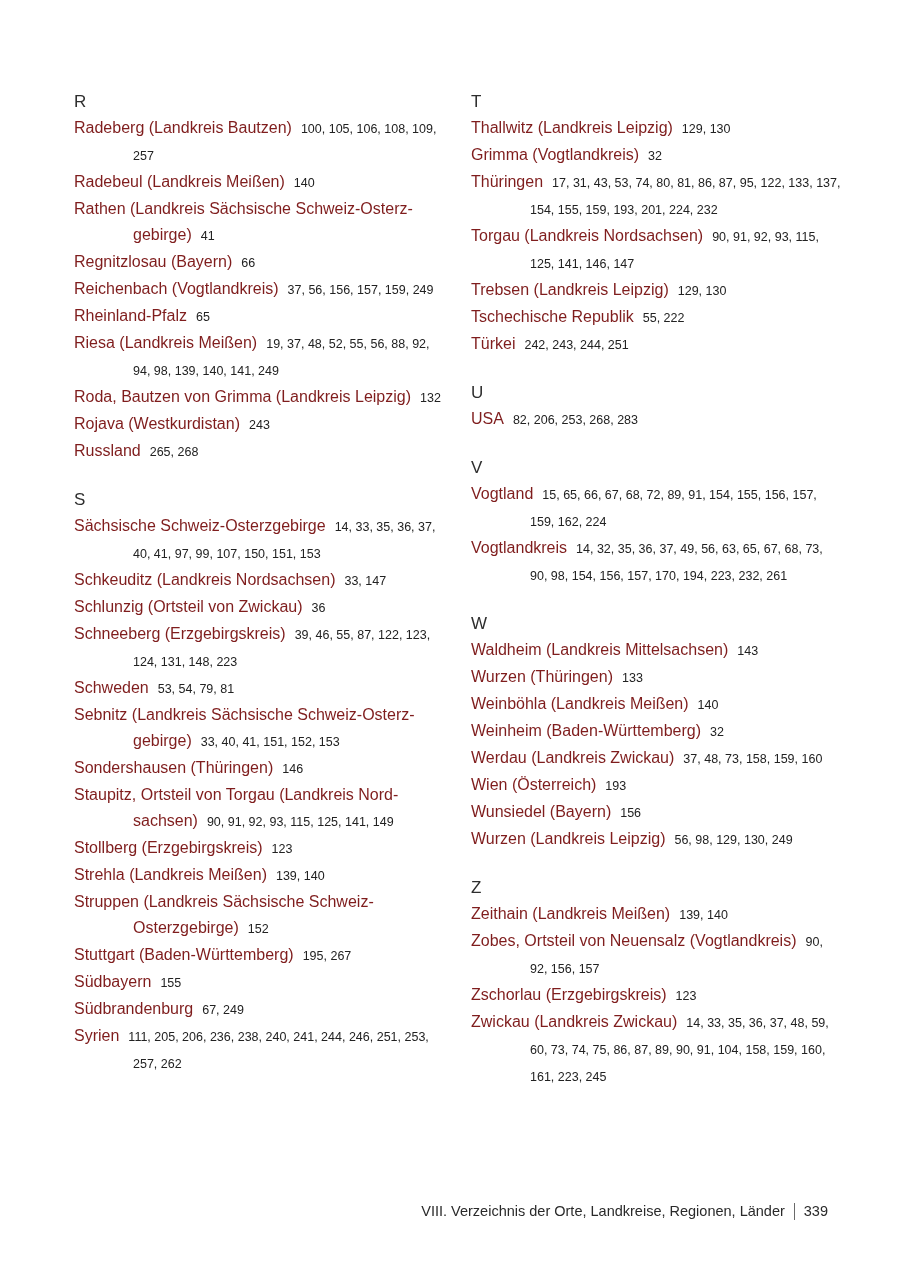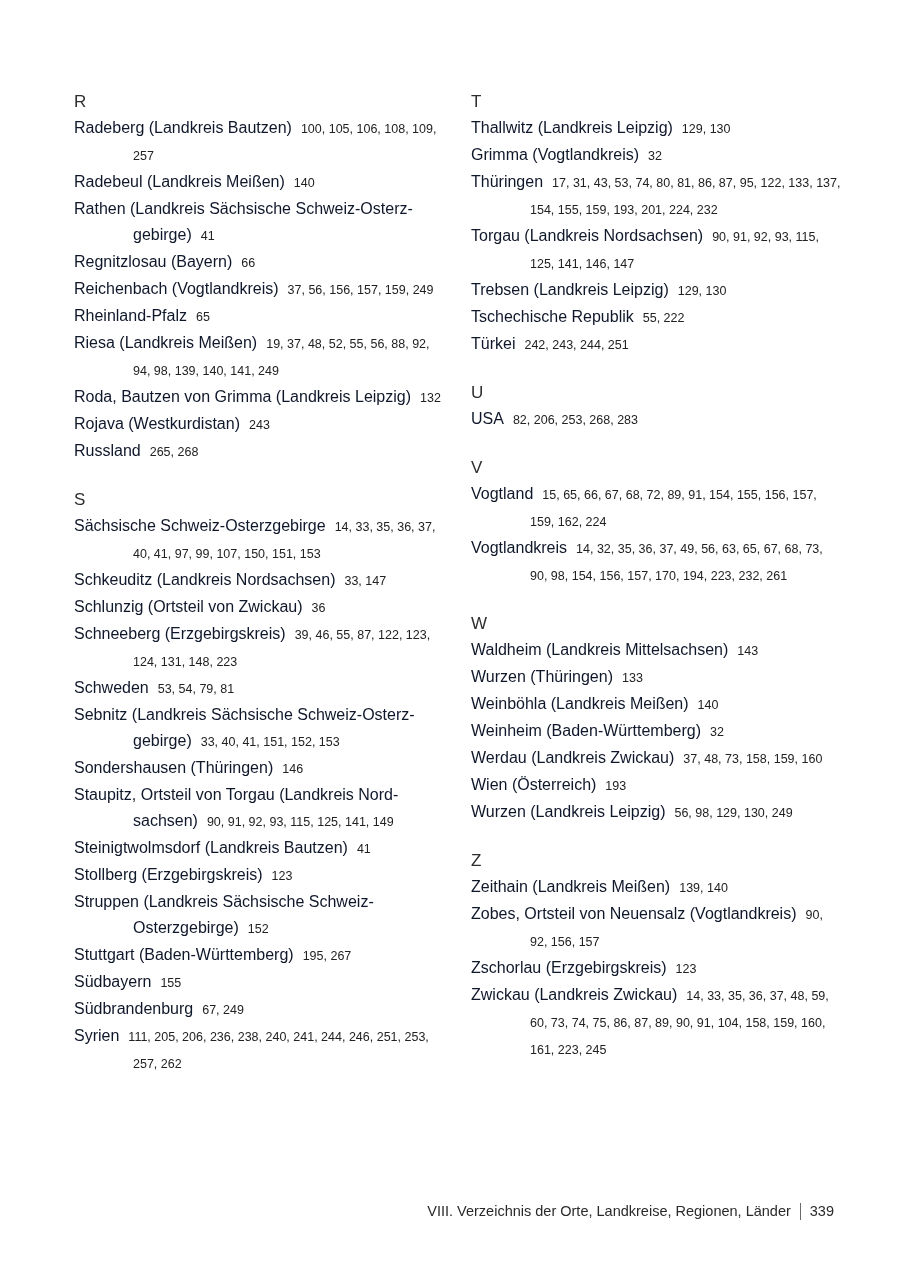--- a/index.html
+++ b/index.html
@@ -43,32 +43,32 @@
   .entry {
     font-size: 16px;
     line-height: 26px;
     padding-left: 59px;
     text-indent: -59px;
     hyphens: manual;
     -webkit-hyphens: manual;
   }
   .term {
     font-size: 16px;
-    color: #0f172a;
+    color: #7f1d1d;
   }
   .pages {
     font-size: 12.5px;
     color: #222222;
     margin-left: 9px;
     white-space: normal;
   }
   .footer {
     position: absolute;
     top: 1200px;
-    right: 66px;
+    right: 72px;
     font-size: 14.5px;
     line-height: 22px;
     color: #2a2a2a;
     display: flex;
     align-items: center;
   }
   .footer .divider {
     display: inline-block;
     width: 1px;
     height: 17px;
@@ -98,22 +98,22 @@
         <section class="index-section">
           <div class="letter">S</div>
           <div class="entry"><span class="term">Sächsische Schweiz-Osterzgebirge</span><span class="pages">14, 33, 35, 36, 37, 40, 41, 97, 99, 107, 150, 151, 153</span></div>
           <div class="entry"><span class="term">Schkeuditz (Landkreis Nordsachsen)</span><span class="pages">33, 147</span></div>
           <div class="entry"><span class="term">Schlunzig (Ortsteil von Zwickau)</span><span class="pages">36</span></div>
           <div class="entry"><span class="term">Schneeberg (Erzgebirgskreis)</span><span class="pages">39, 46, 55, 87, 122, 123, 124, 131, 148, 223</span></div>
           <div class="entry"><span class="term">Schweden</span><span class="pages">53, 54, 79, 81</span></div>
           <div class="entry"><span class="term">Sebnitz (Landkreis Sächsische Schweiz-Osterz­gebirge)</span><span class="pages">33, 40, 41, 151, 152, 153</span></div>
           <div class="entry"><span class="term">Sondershausen (Thüringen)</span><span class="pages">146</span></div>
           <div class="entry"><span class="term">Staupitz, Ortsteil von Torgau (Landkreis Nord­sachsen)</span><span class="pages">90, 91, 92, 93, 115, 125, 141, 149</span></div>
-          <div class="entry"><span class="term">Steinigtwolmsdorf (Landkreis Bautzen)</span><span class="pages">41</span></div>
           <div class="entry"><span class="term">Stollberg (Erzgebirgskreis)</span><span class="pages">123</span></div>
+          <div class="entry"><span class="term">Strehla (Landkreis Meißen)</span><span class="pages">139, 140</span></div>
           <div class="entry"><span class="term">Struppen (Landkreis Sächsische Schweiz-Osterzgebirge)</span><span class="pages">152</span></div>
           <div class="entry"><span class="term">Stuttgart (Baden-Württemberg)</span><span class="pages">195, 267</span></div>
           <div class="entry"><span class="term">Südbayern</span><span class="pages">155</span></div>
           <div class="entry"><span class="term">Südbrandenburg</span><span class="pages">67, 249</span></div>
           <div class="entry"><span class="term">Syrien</span><span class="pages">111, 205, 206, 236, 238, 240, 241, 244, 246, 251, 253, 257, 262</span></div>
         </section>
       </div>
     <div class="column">
         <section class="index-section">
           <div class="letter">T</div>
@@ -135,20 +135,21 @@
           <div class="entry"><span class="term">Vogtlandkreis</span><span class="pages">14, 32, 35, 36, 37, 49, 56, 63, 65, 67, 68, 73, 90, 98, 154, 156, 157, 170, 194, 223, 232, 261</span></div>
         </section>
         <section class="index-section">
           <div class="letter">W</div>
           <div class="entry"><span class="term">Waldheim (Landkreis Mittelsachsen)</span><span class="pages">143</span></div>
           <div class="entry"><span class="term">Wurzen (Thüringen)</span><span class="pages">133</span></div>
           <div class="entry"><span class="term">Weinböhla (Landkreis Meißen)</span><span class="pages">140</span></div>
           <div class="entry"><span class="term">Weinheim (Baden-Württemberg)</span><span class="pages">32</span></div>
           <div class="entry"><span class="term">Werdau (Landkreis Zwickau)</span><span class="pages">37, 48, 73, 158, 159, 160</span></div>
           <div class="entry"><span class="term">Wien (Österreich)</span><span class="pages">193</span></div>
+          <div class="entry"><span class="term">Wunsiedel (Bayern)</span><span class="pages">156</span></div>
           <div class="entry"><span class="term">Wurzen (Landkreis Leipzig)</span><span class="pages">56, 98, 129, 130, 249</span></div>
         </section>
         <section class="index-section">
           <div class="letter">Z</div>
           <div class="entry"><span class="term">Zeithain (Landkreis Meißen)</span><span class="pages">139, 140</span></div>
           <div class="entry"><span class="term">Zobes, Ortsteil von Neuensalz (Vogtlandkreis)</span><span class="pages">90, 92, 156, 157</span></div>
           <div class="entry"><span class="term">Zschorlau (Erzgebirgskreis)</span><span class="pages">123</span></div>
           <div class="entry"><span class="term">Zwickau (Landkreis Zwickau)</span><span class="pages">14, 33, 35, 36, 37, 48, 59, 60, 73, 74, 75, 86, 87, 89, 90, 91, 104, 158, 159, 160, 161, 223, 245</span></div>
         </section>
       </div>

